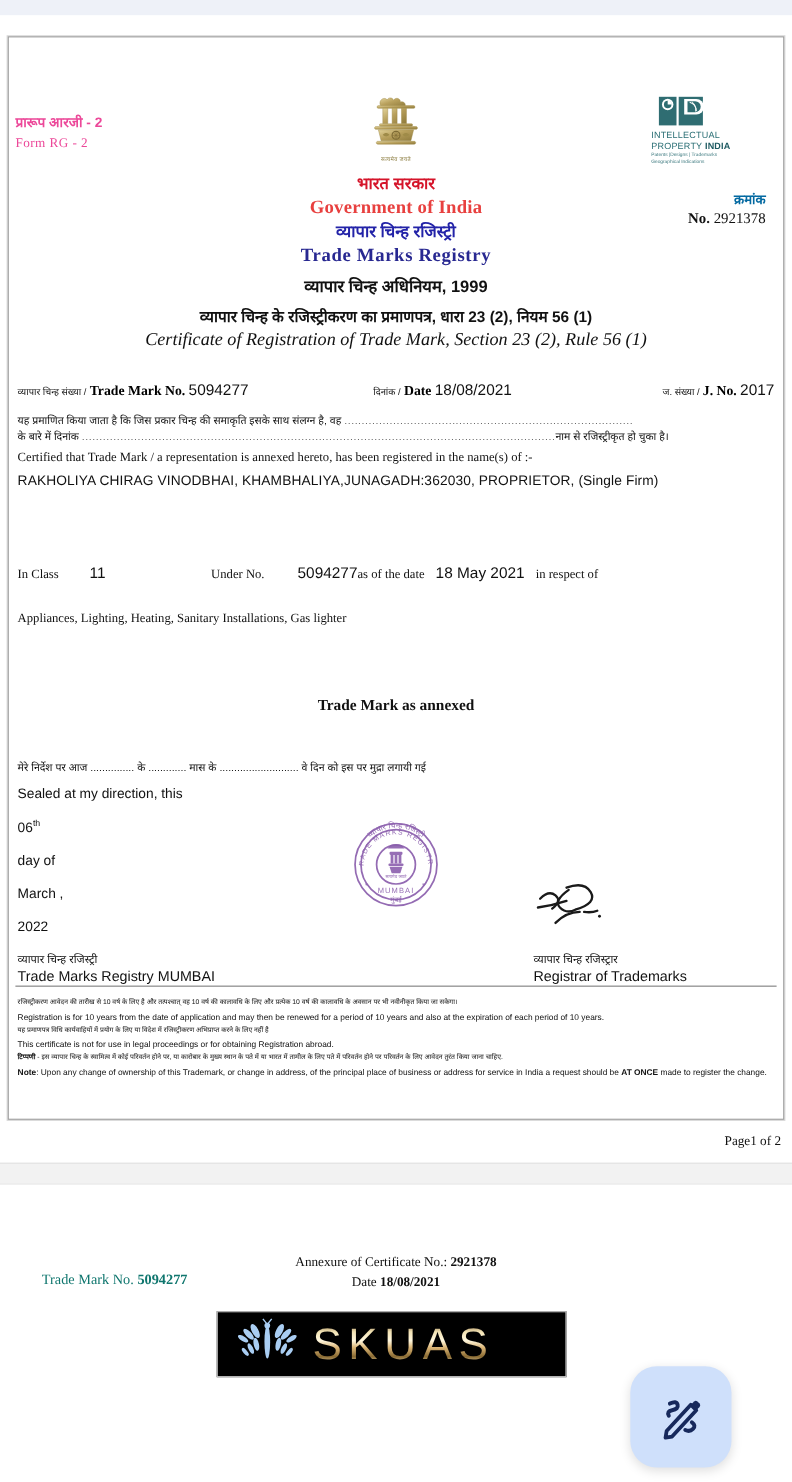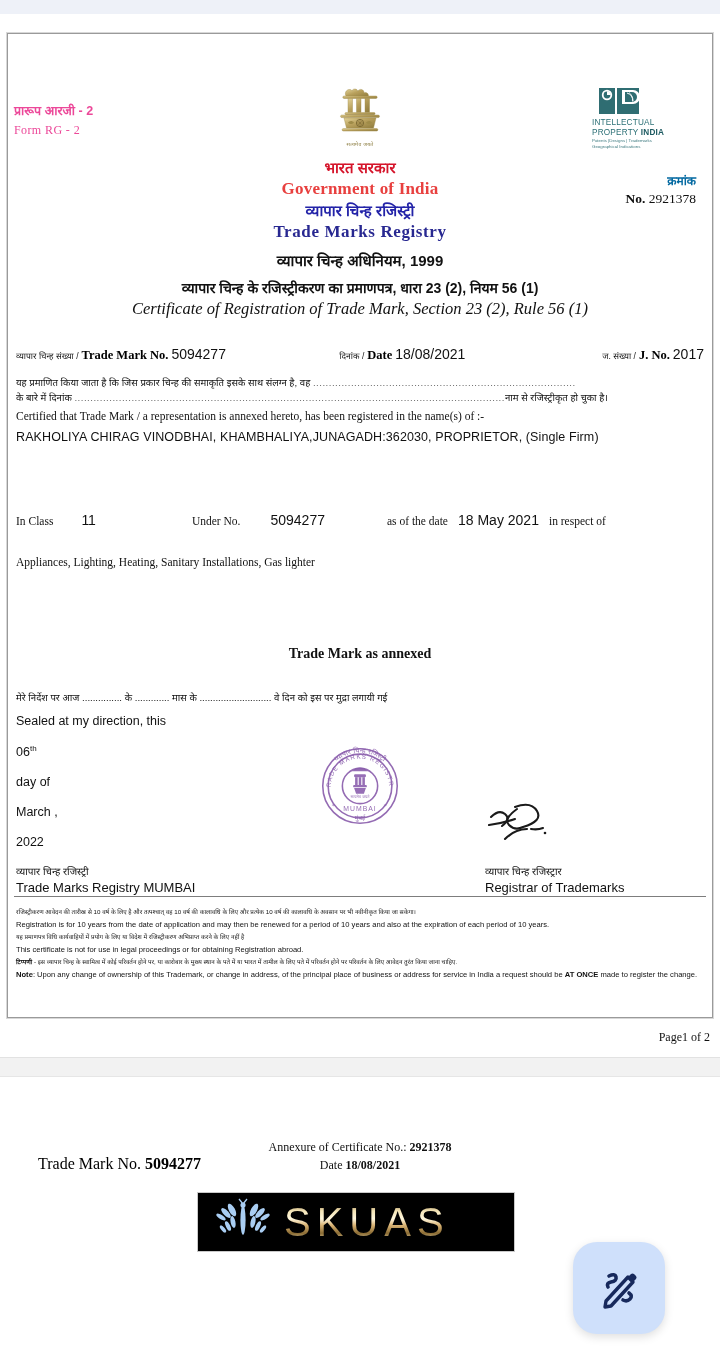--- a/index.html
+++ b/index.html
@@ -138,21 +138,21 @@
     display: flex; align-items: baseline; font-size: 12px; color: #111;
   }
   .sm-serif { font-family: "Liberation Serif", serif; font-size: 11.5px; }
   .goods {
     position: absolute; left: 8px; right: 8px; top: 522px;
     font-family: "Liberation Serif", serif; font-size: 11.5px; color: #111;
   }
 
   .annexed {
     position: absolute; left: 0; right: 0; top: 600px; text-align: center;
-    font-family: "Liberation Serif", serif; font-weight: bold; font-size: 14px; color: #111; margin-top: 12px;
+    font-family: "Liberation Serif", serif; font-weight: bold; font-size: 14px; color: #111;
   }
 
   .sealed-hi {
     position: absolute; left: 8px; top: 657px;
     font-family: "Liberation Sans", sans-serif; font-size: 9.6px; color: #111;
   }
   .sealed-en {
     position: absolute; left: 8px; top: 680px;
     font-family: "Liberation Sans", sans-serif; font-size: 12.5px; color: #111;
     display: flex; align-items: baseline; gap: 16px; flex-direction: column;
@@ -182,21 +182,21 @@
 
   .page-sep {
     position: absolute; left: 0; top: 1057px; width: 720px; height: 20px;
     background: #f2f2f2; border-top: 1px solid #e2e2e2; border-bottom: 1px solid #e6e6e6;
   }
 
   
   .page2 { position: absolute; top: 1077px; left: 0; width: 720px; height: 270px; background: #fff; }
   .anx-left {
     position: absolute; left: 38px; top: 78px;
-    font-family: "Liberation Serif", serif; font-size: 16px; color: #000000;
+    font-family: "Liberation Serif", serif; font-size: 13px; color: #0f766e;
   }
   .anx-left b { font-weight: bold; }
   .anx-center {
     position: absolute; left: 0; right: 0; top: 62px; text-align: center;
     font-family: "Liberation Serif", serif; font-size: 12px; color: #111; line-height: 1.45;
   }
   .anx-center b { font-weight: bold; }
   .anx-center .ln2 { margin-top: 1px; }
 
   .logo-box {
@@ -336,21 +336,21 @@
       </div>
       <div class="cert-en">Certified that Trade Mark / a representation is annexed hereto, has been registered in the name(s) of :-</div>
       <div class="cert-name">RAKHOLIYA CHIRAG VINODBHAI, KHAMBHALIYA,JUNAGADH:362030, PROPRIETOR, (Single Firm)</div>
     </div>
 
     <div class="row-class">
       <span class="sm-serif">In Class</span>
       <span class="val-sans" style="margin-left:28px;">11</span>
       <span class="sm-serif" style="margin-left:96px;">Under No.</span>
       <span class="val-sans" style="margin-left:30px;">5094277</span>
-      <span class="sm-serif" style="margin-left:62px;">as of the date</span>
+      <span class="sm-serif" style="">as of the date</span>
       <span class="val-sans" style="margin-left:10px;">18 May 2021</span>
       <span class="sm-serif" style="margin-left:10px;">in respect of</span>
     </div>
 
     <div class="goods">Appliances, Lighting, Heating, Sanitary Installations, Gas lighter</div>
 
     <div class="annexed">Trade Mark as annexed</div>
 
     <div class="sealed-hi">मेरे निर्देश पर आज ............... के ............. मास के ........................... वे दिन को इस पर मुद्रा लगायी गई</div>
     <div class="sealed-en">

